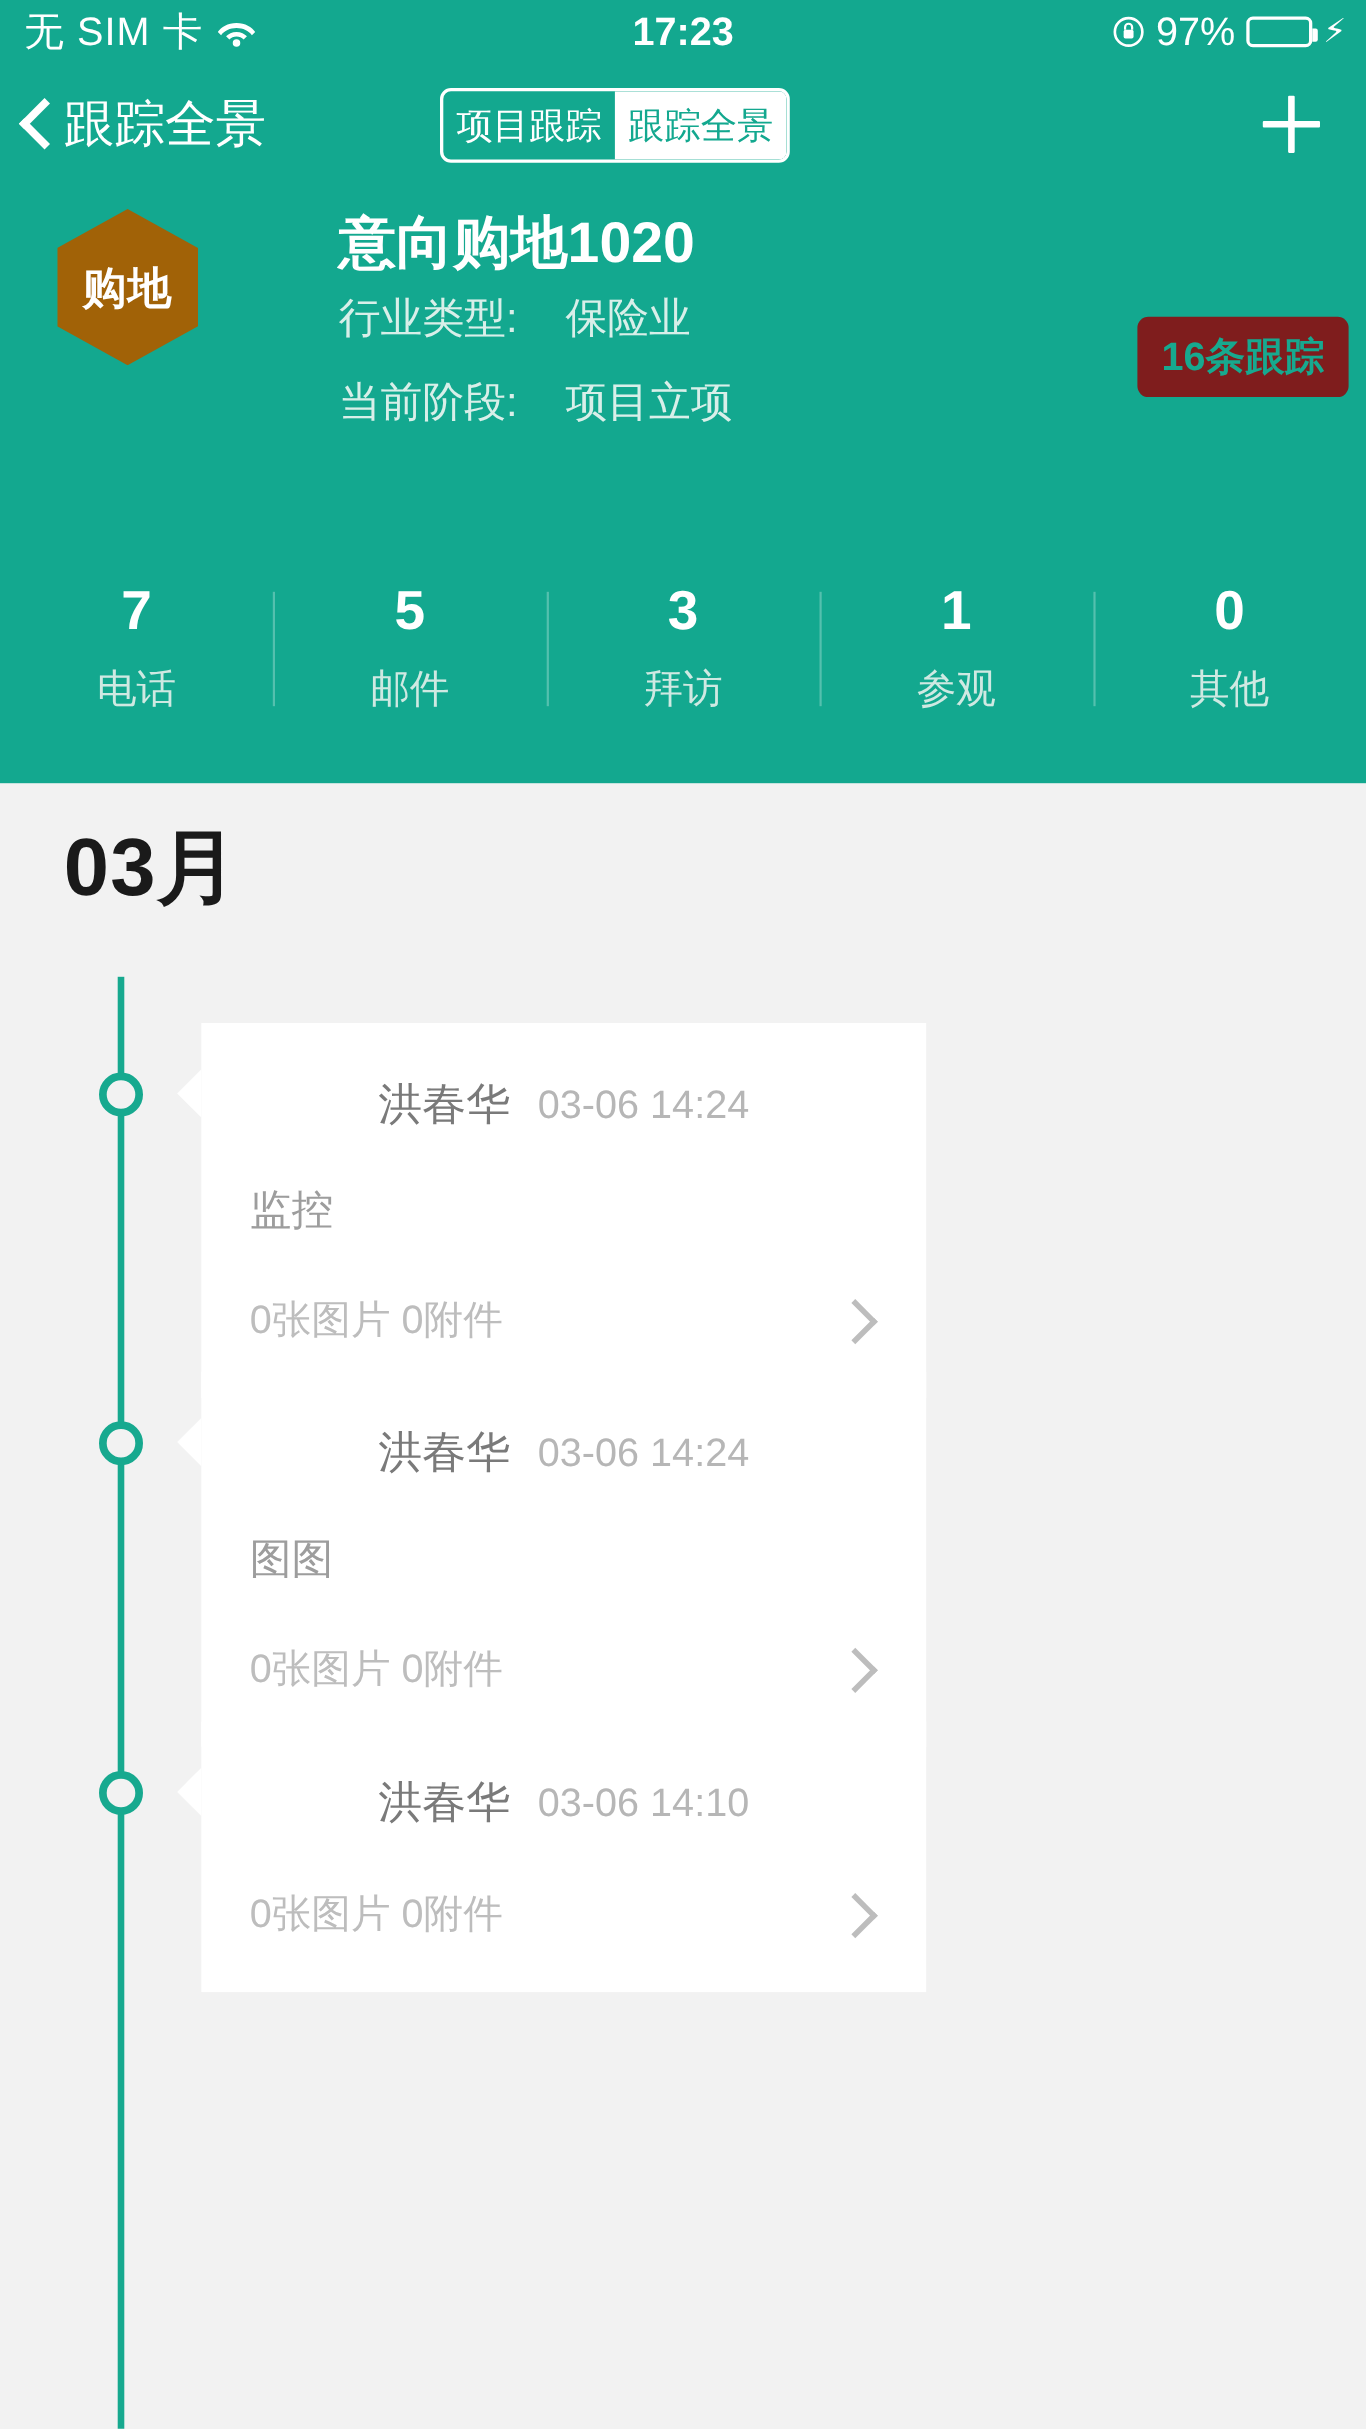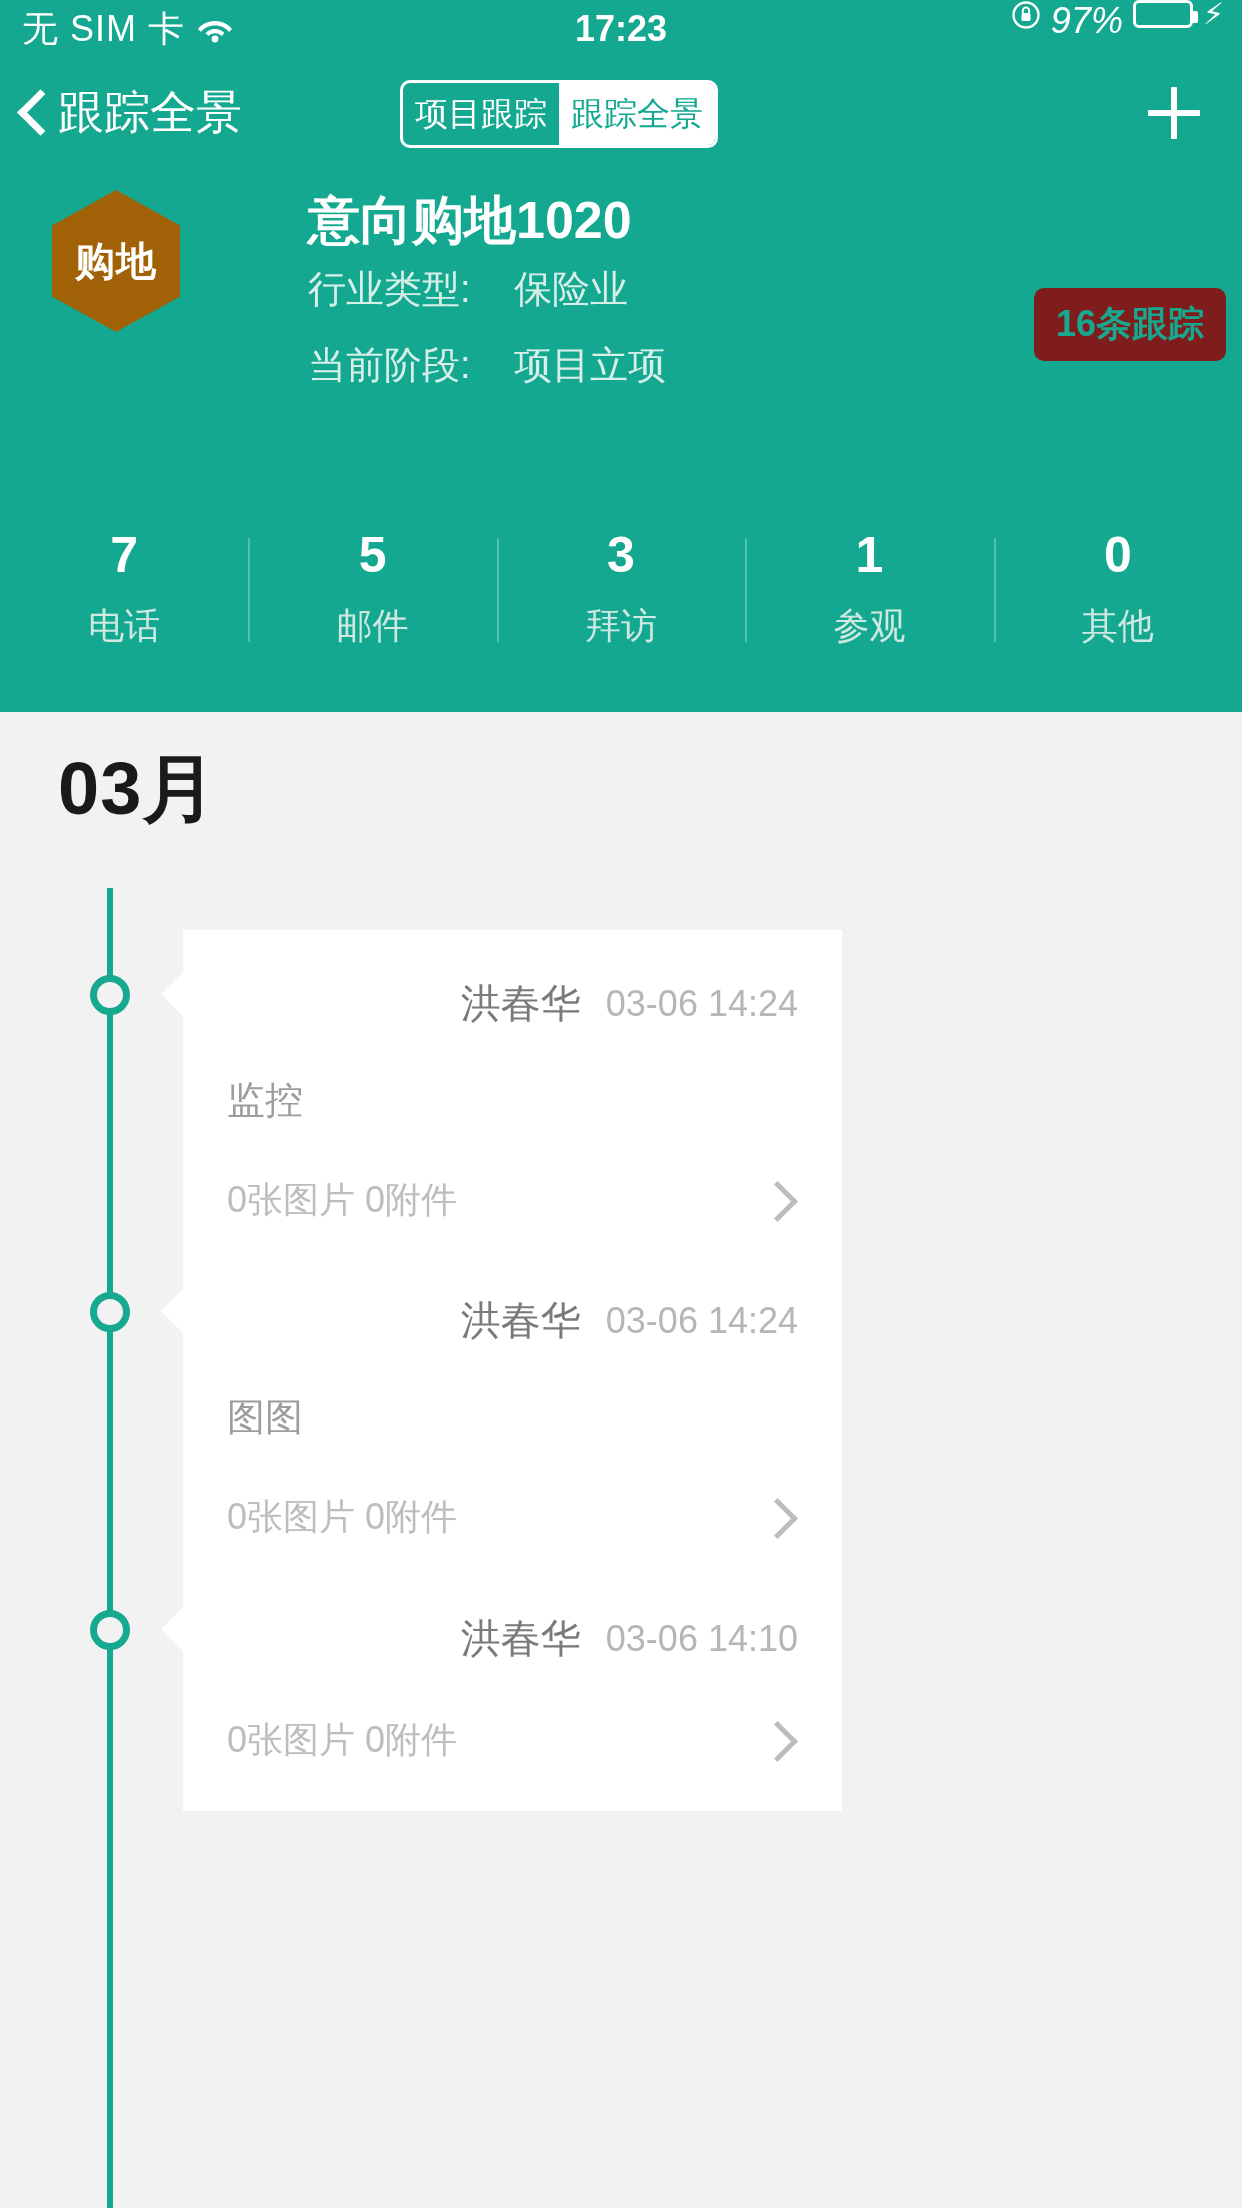--- a/index.html
+++ b/index.html
@@ -20,21 +20,21 @@
   
   .statusbar {
     position:absolute; top:0; left:0; width:1242px; height:58px;
     color:#ffffff;
   }
   .sb-left { position:absolute; left:22px; top:0; height:58px; display:flex; align-items:center; gap:12px; }
   .sb-left .sb-text { font-size:36px; letter-spacing:1px; font-weight:400; }
   .sb-center { position:absolute; left:0; top:0; width:1242px; height:58px;
                display:flex; align-items:center; justify-content:center;
                font-size:36px; font-weight:700; }
-  .sb-right { position:absolute; right:18px; top:0; height:58px; display:flex; gap:10px;font-style:italic; }
+  .sb-right { position:absolute; right:18px; top:0; height:58px; display:flex; align-items:center; gap:10px; }
   .sb-right .sb-pct { font-size:36px; font-weight:400; }
   .wifi-ico { display:inline-block; width:36px; height:28px; position:relative; }
   .rot-ico { display:inline-block; width:30px; height:30px; }
   .battery {
     width:60px; height:28px; border:3px solid #ffffff; border-radius:6px;
     position:relative; padding:2px;
   }
   .battery::after {
     content:""; position:absolute; right:-8px; top:8px; width:5px; height:12px;
     background:#ffffff; border-radius:0 2px 2px 0;
@@ -143,21 +143,21 @@
     position:absolute; left:-22px; width:0; height:0;
     border-top:22px solid transparent;
     border-bottom:22px solid transparent;
     border-right:22px solid #ffffff;
   }
   .dot {
     position:absolute; left:90px; width:40px; height:40px;
     border-radius:50%; background:#f2f2f2; border:7px solid #17a98f;
   }
   .card-row-top {
-    display:flex; justify-content:flex-end; align-items:center;
+    display:flex; justify-content:center; align-items:center;
     padding:46px 44px 0 44px;
     gap:25px;
   }
   .c-name { font-size:40px; color:#7a7a7a; }
   .c-date { font-size:36px; color:#b6b6b6; }
   .c-body { padding:44px 44px 0 44px; font-size:38px; color:#9d9d9d; }
   .card-row-bot {
     display:flex; justify-content:space-between; align-items:center;
     padding:50px 44px 46px 44px;
   }

